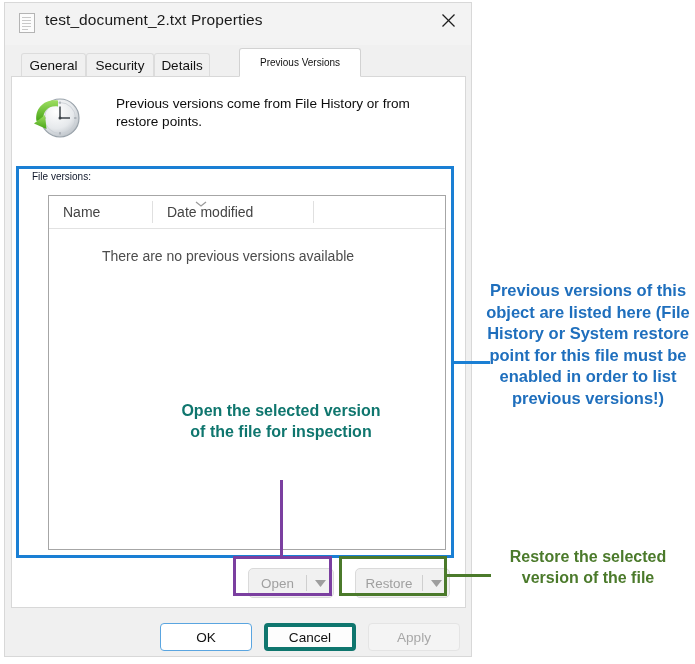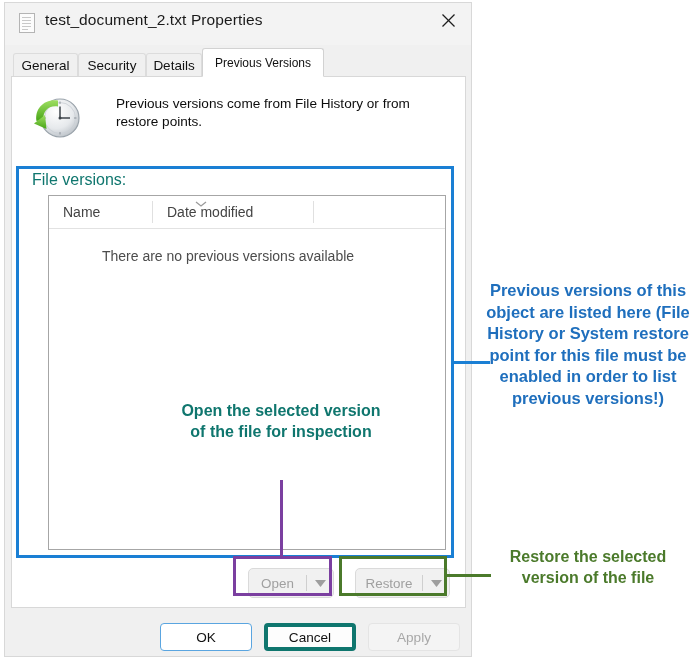--- a/index.html
+++ b/index.html
@@ -60,21 +60,21 @@
     display: flex;
     align-items: center;
     justify-content: center;
     cursor: default;
   }
   #close-button svg { display: block; }
 
   
   #tabstrip {
     position: absolute;
-    left: 0;
+    left: 8px;
     top: 42px;
     width: 100%;
     height: 32px;
   }
   .tab {
     position: absolute;
     bottom: 0;
     height: 24px;
     background: #f0f0f0;
     border: 1px solid #dcdcdc;
@@ -89,21 +89,22 @@
     box-sizing: border-box;
     white-space: nowrap;
     cursor: default;
   }
   .tab.active {
     height: 29px;
     background: #ffffff;
     border: 1px solid #d2d2d2;
     border-bottom: 1px solid #ffffff;
     z-index: 3;
-    font-size: 12px;
+    font-size: 10px;
+    margin-left: 29px;
   }
 
   
   #tabpanel {
     position: absolute;
     left: 6px;
     top: 73px;
     width: 455px;
     height: 532px;
     background: #ffffff;
@@ -140,22 +141,22 @@
     position: absolute;
     left: 12px;
     top: 93px;
     width: 426px;
     height: 388px;
   }
   #fileversions-label {
     position: absolute;
     left: 8px;
     top: 1px;
-    font-size: 16px;
-    color: #0f766e;
+    font-size: 10px;
+    color: #0f172a;
   }
   #versions-list {
     position: absolute;
     left: 24px;
     top: 25px;
     width: 398px;
     height: 355px;
     background: #ffffff;
     border: 1px solid #a6a6a6;
     box-sizing: border-box;

